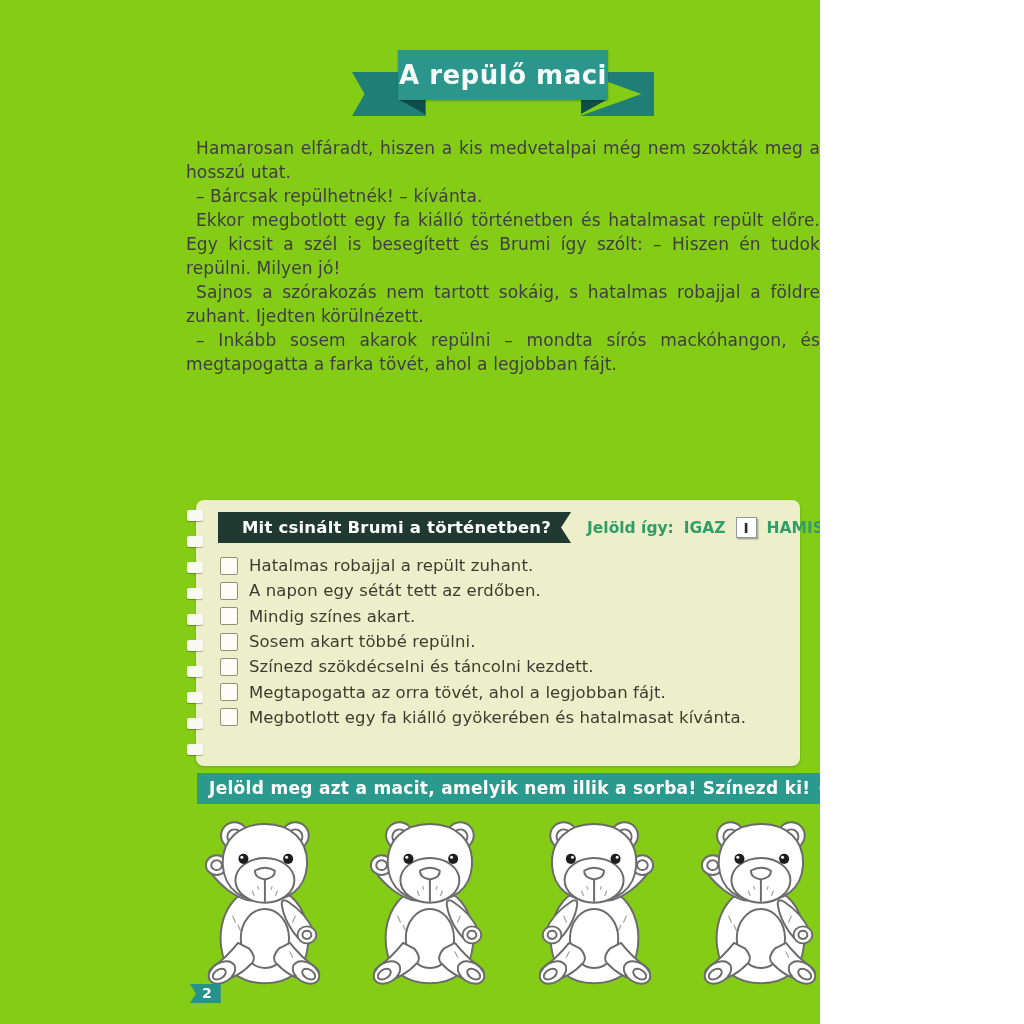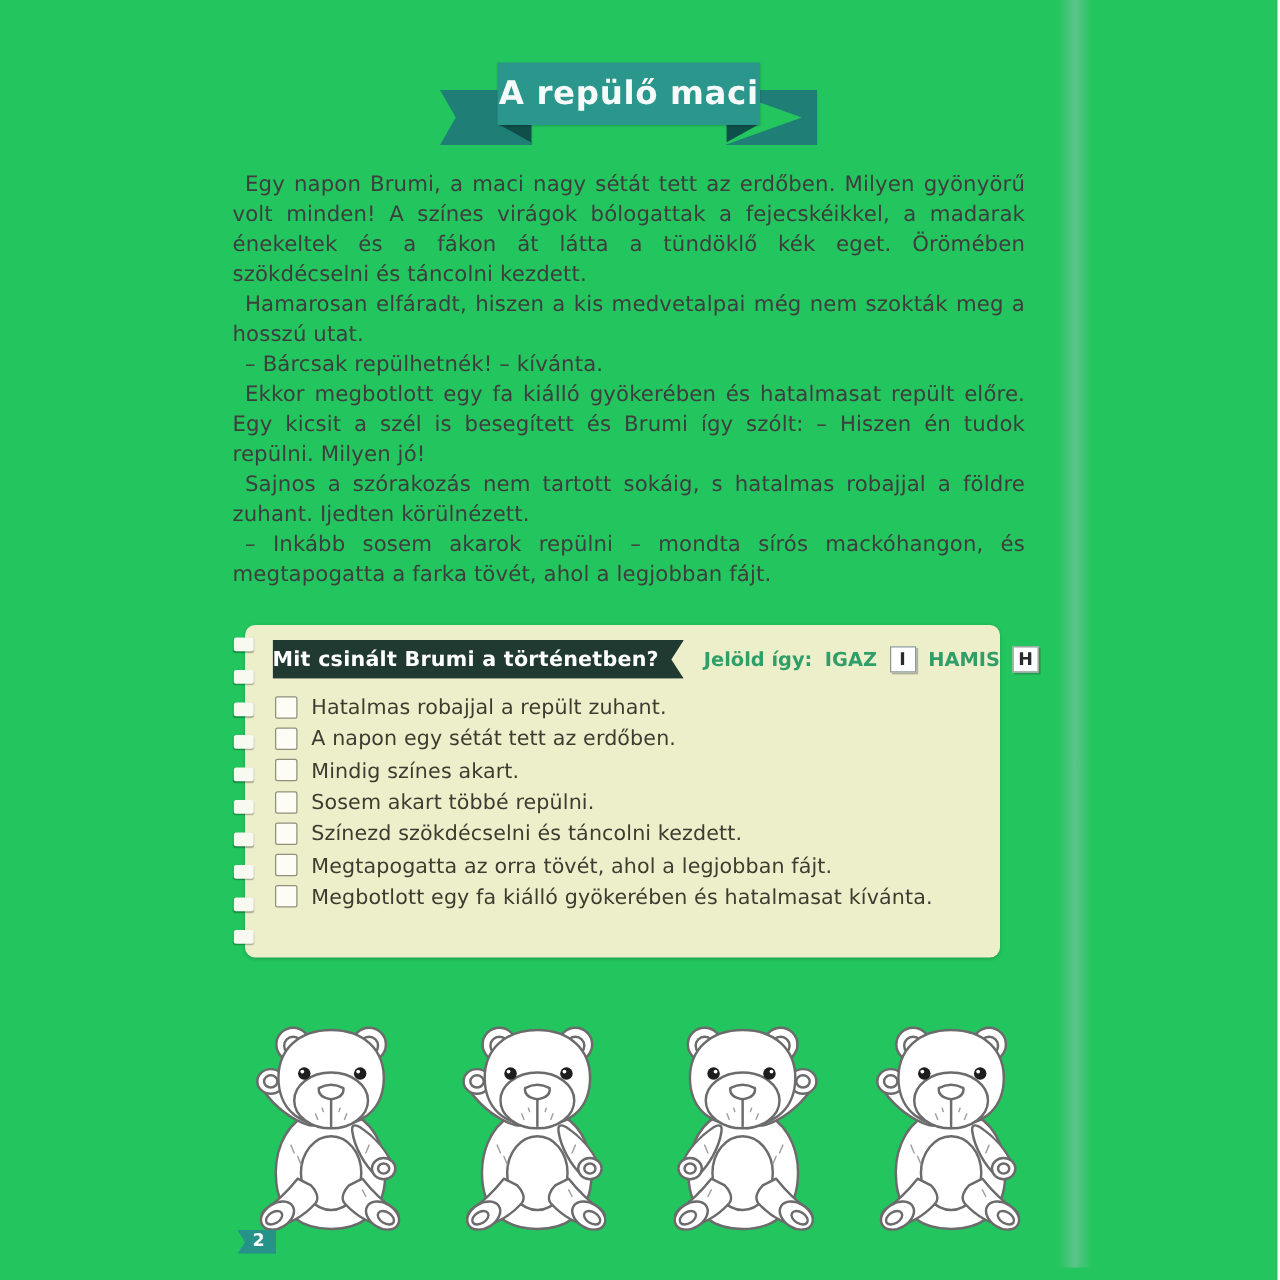--- a/index.html
+++ b/index.html
@@ -1,17 +1,17 @@
 <!DOCTYPE html>
 <html><head>
 <meta charset="utf-8">
 <style>
   html,body{margin:0;padding:0;background:#ffffff;}
   .page{
-    position:relative;width:1022px;height:1024px;background:#22c55e;
+    position:relative;width:820px;height:1024px;background:#84cc16;
     font-family:"DejaVu Sans",sans-serif;overflow:hidden;
   }
   
   .page-edge{
     position:absolute;left:846px;top:0;width:28px;height:1014px;
     background:linear-gradient(to right,rgba(255,255,255,0),rgba(185,195,210,.38),rgba(255,255,255,0));
     pointer-events:none;
   }
 
   
@@ -43,21 +43,21 @@
     background:#edefca;border-radius:8px;
     box-shadow:0 1px 3px rgba(0,0,0,.18);
   }
   .task-note .tab{
     position:absolute;left:-9px;width:16px;height:11px;background:#f8f9f0;
     border-radius:2px;box-shadow:0 1px 1px rgba(0,0,0,.3);
   }
   .task-head{display:flex;align-items:center;gap:16px;padding:12px 10px 4px 22px;}
   .q-flag{
     background:#203a32;color:#ffffff;font-size:16.5px;font-weight:bold;
-    padding:6px 20px 6px 0;letter-spacing:.2px;white-space:nowrap;
+    padding:6px 20px 6px 24px;letter-spacing:.2px;white-space:nowrap;
     clip-path:polygon(0 0,100% 0,calc(100% - 10px) 50%,100% 100%,0 100%);
   }
   .legend{color:#2f9e68;font-size:15.5px;font-weight:bold;display:flex;align-items:center;gap:10px;white-space:nowrap;}
   .mark-box{
     display:inline-flex;width:19px;height:19px;align-items:center;justify-content:center;
     background:#ffffff;border:1.5px solid #8c9a96;color:#2b2b2b;font-size:14px;font-weight:bold;
     box-shadow:1.5px 1.5px 0 rgba(60,60,60,.35);
   }
   .items{padding:6px 14px 0 24px;}
   .item-row{display:flex;align-items:center;height:25.3px;}
@@ -103,24 +103,23 @@
 
   <div class="ribbon">
     <div class="tail left"></div>
     <div class="tail right"></div>
     <div class="fold left"></div>
     <div class="fold right"></div>
     <div class="center">A repülő maci</div>
   </div>
 
   <div class="story">
-      <p>Egy napon Brumi, a maci nagy sétát tett az erdőben. Milyen gyönyörű volt minden! A színes virágok bólogattak a fejecskéikkel, a madarak énekeltek és a fákon át látta a tündöklő kék eget. Örömében szökdécselni és táncolni kezdett.</p>
       <p>Hamarosan elfáradt, hiszen a kis medvetalpai még nem szokták meg a hosszú utat.</p>
       <p>– Bárcsak repülhetnék! – kívánta.</p>
-      <p>Ekkor megbotlott egy fa kiálló gyökerében és hatalmasat repült előre. Egy kicsit a szél is besegített és Brumi így szólt: – Hiszen én tudok repülni. Milyen jó!</p>
+      <p>Ekkor megbotlott egy fa kiálló történetben és hatalmasat repült előre. Egy kicsit a szél is besegített és Brumi így szólt: – Hiszen én tudok repülni. Milyen jó!</p>
       <p>Sajnos a szórakozás nem tartott sokáig, s hatalmas robajjal a földre zuhant. Ijedten körülnézett.</p>
       <p>– Inkább sosem akarok repülni – mondta sírós mackóhangon, és megtapogatta a farka tövét, ahol a legjobban fájt.</p>
     </div>
 
   <div class="task-note">
     <i class="tab" style="top:10px"></i>
     <i class="tab" style="top:36px"></i>
     <i class="tab" style="top:62px"></i>
     <i class="tab" style="top:88px"></i>
     <i class="tab" style="top:114px"></i>
@@ -166,20 +165,21 @@
         <span class="checkbox"></span>
         <span class="item-text">Megtapogatta az orra tövét, ahol a legjobban fájt.</span>
       </div>
         <div class="item-row">
         <span class="checkbox"></span>
         <span class="item-text">Megbotlott egy fa kiálló gyökerében és hatalmasat kívánta.</span>
       </div>
       </div>
   </div>
 
+  <div class="task2-banner">Jelöld meg azt a macit, amelyik nem illik a sorba! Színezd ki!</div>
 
   <svg width="0" height="0" style="position:absolute" aria-hidden="true">
     <defs>
       <g id="teddy" fill="#ffffff" stroke="#6b6b6b" stroke-width="2.2" stroke-linecap="round" stroke-linejoin="round">
 
         <circle cx="52" cy="28" r="15"></circle>
           <circle cx="52" cy="29" r="8"></circle>
         <circle cx="120" cy="28" r="15"></circle>
           <circle cx="120" cy="29" r="8"></circle>
 

